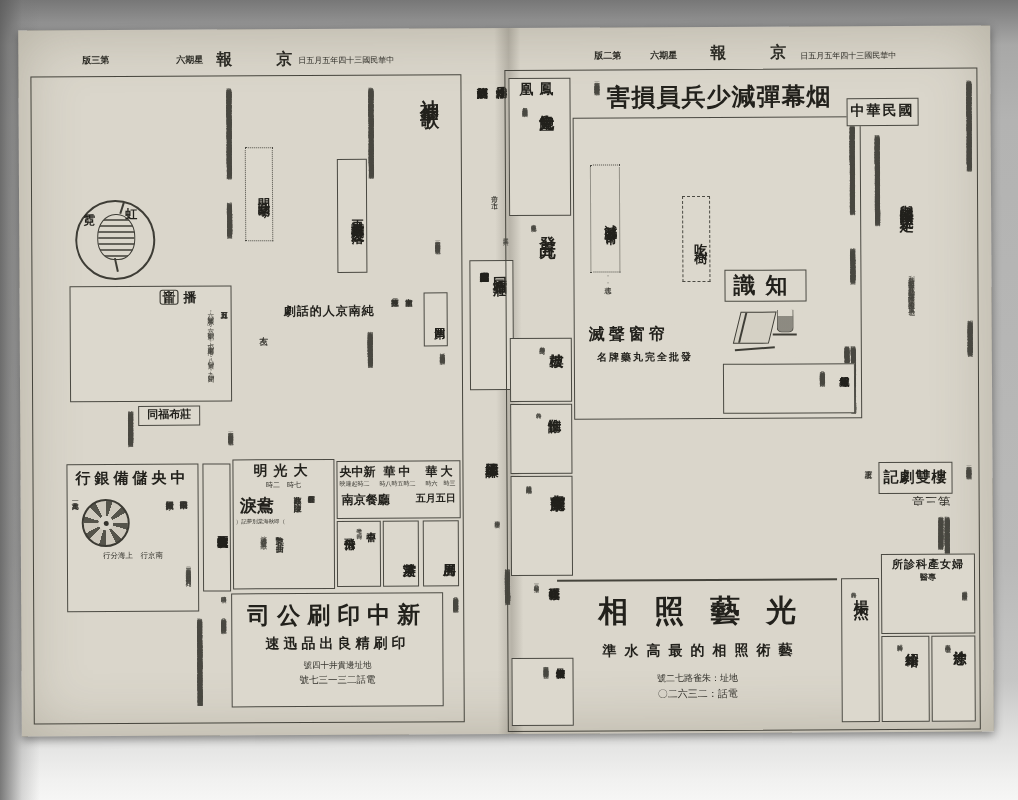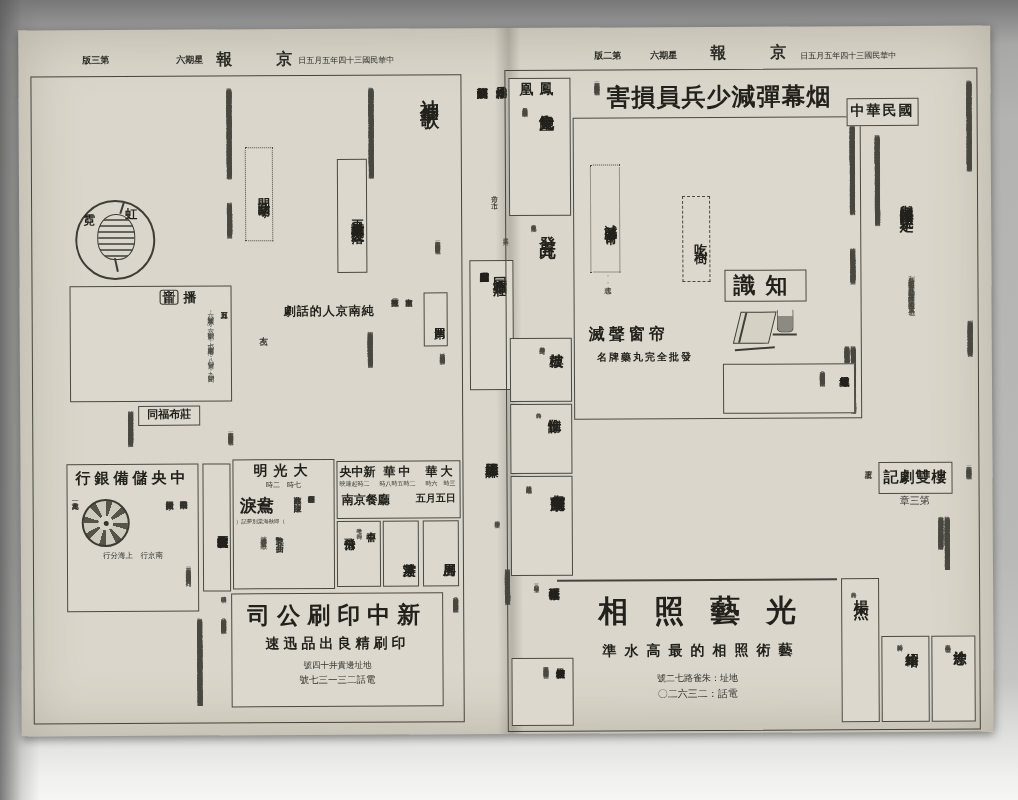--- a/index.html
+++ b/index.html
@@ -242,34 +242,39 @@
       <div class="b bt box" style="left:342px;top:56px;width:70px;height:26px;font-size:14px;text-align:center;letter-spacing:2px;line-height:24px;">中華民國</div>
       <div class="b v bt" style="left:380px;top:96px;width:30px;height:126px;font-size:14px;letter-spacing:2px;text-align:center;">與國際法之規定</div>
       <div class="b v m" style="left:342px;top:88px;width:34px;height:326px;">戰局推移以來市面物價波動甚烈各業商情均受影響惟聞當局已有調整之議一俟辦法公布即可實施又訊本市各界聞風而動紛紛籌備應變之策蓋以時局關係交通阻滯貨源不暢所致識者以為此種現象當不致久延云又聞滬上來客談及彼間情形大致相同惟金融市況較前稍見穩定刻下一般市民咸盼早日恢復常態以安生計至於糧食方面聞主管機關已在積極設法調劑源源接濟當可無虞匱乏云近日以來各方消息紛至沓來莫衷一是然大勢所趨固已顯然可見凡我市民允宜鎮靜應付勿得輕信謠言自相驚擾致礙地方安寧之秩序而商家尤應恪守公價不得居奇壟斷違者一經查覺定予嚴懲不貸聞各同業公會刻正分別集議研討辦法不日即有具體決定發表屆時自當詳為披露以告讀者諸君云</div>
       <div class="b v m2" style="left:380px;top:228px;width:30px;height:186px;">利之所在法有明條中外皆然凡屬戰時行為悉受國際公法之約束固不得任意為之也</div>
 
       <div class="b v m" style="left:416px;top:34px;width:52px;height:236px;">戰局推移以來市面物價波動甚烈各業商情均受影響惟聞當局已有調整之議一俟辦法公布即可實施又訊本市各界聞風而動紛紛籌備應變之策蓋以時局關係交通阻滯貨源不暢所致識者以為此種現象當不致久延云又聞滬上來客談及彼間情形大致相同惟金融市況較前稍見穩定刻下一般市民咸盼早日恢復常態以安生計至於糧食方面聞主管機關已在積極設法調劑源源接濟當可無虞匱乏云近日以來各方消息紛至沓來莫衷一是然大勢所趨固已顯然可見凡我市民允宜鎮靜應付勿得輕信謠言自相驚擾致礙地方安寧之秩序而商家尤應恪守公價不得居奇壟斷違者一經查覺定予嚴懲不貸聞各同業公會刻正分別集議研討辦法不日即有具體決定發表屆時自當詳為披露以告讀者諸君云</div>
       <div class="b v m" style="left:416px;top:274px;width:52px;height:232px;">據聞該劇自上演以來賣座甚盛連日客滿情形殊為難得論其情節哀艷纏綿曲折動人誠近年來不可多得之佳構也至演員陣容亦復整齊各盡其妙允稱上乘佳作愛好戲劇者幸勿交臂失之又訊某劇團近正排練新劇一種聞不日亦將公演屆時定有一番盛況云</div>
 
       <div class="b bt box" style="left:372px;top:420px;width:72px;height:30px;font-size:15px;text-align:center;letter-spacing:1px;line-height:28px;">記劇雙樓瓊</div>
       <div class="b v" style="left:352px;top:422px;width:14px;height:40px;font-size:8px;">王度著</div>
-      <div class="b ctr" style="left:372px;top:452px;width:72px;height:12px;font-size:10px;">章三第</div>
+      <div class="b ctr" style="left:372px;top:452px;width:72px;height:12px;font-size:13px;text-align:right;">章三第</div>
       <div class="b v m" style="left:40px;top:470px;width:404px;height:58px;">戰局推移以來市面物價波動甚烈各業商情均受影響惟聞當局已有調整之議一俟辦法公布即可實施又訊本市各界聞風而動紛紛籌備應變之策蓋以時局關係交通阻滯貨源不暢所致識者以為此種現象當不致久延云又聞滬上來客談及彼間情形大致相同惟金融市況較前稍見穩定刻下一般市民咸盼早日恢復常態以安生計至於糧食方面聞主管機關已在積極設法調劑源源接濟當可無虞匱乏云近日以來各方消息紛至沓來莫衷一是然大勢所趨固已顯然可見凡我市民允宜鎮靜應付勿得輕信謠言自相驚擾致礙地方安寧之秩序而商家尤應恪守公價不得居奇壟斷違者一經查覺定予嚴懲不貸聞各同業公會刻正分別集議研討辦法不日即有具體決定發表屆時自當詳為披露以告讀者諸君云</div>
       <div class="b v m" style="left:448px;top:420px;width:18px;height:88px;">本埠新聞一束近日天氣漸暖市郊遊人絡繹於途誠初夏之佳景也</div>
 
       <div class="b" style="left:50px;top:536px;width:280px;height:142px;border-top:2px solid #45443c;">
         <div class="bt ctr" style="font-size:30px;letter-spacing:26px;padding-left:26px;margin-top:10px;">相照藝光</div>
         <div class="bt ctr" style="font-size:14px;letter-spacing:8px;padding-left:8px;margin-top:10px;">準水高最的相照術藝</div>
         <div class="ctr" style="font-size:9px;margin-top:12px;">號二七路雀朱：址地</div>
         <div class="ctr" style="font-size:10px;margin-top:2px;">〇二六三二：話電</div>
       </div>
       <div class="b box" style="left:334px;top:536px;width:36px;height:142px;">
         <span class="v bt" style="position:absolute;right:8px;top:8px;font-size:15px;letter-spacing:6px;">楊杰</span>
         <div class="b v m" style="left:3px;top:8px;width:12px;height:126px;">內外各科</div>
       </div>
+      <div class="b box" style="left:374px;top:512px;width:92px;height:78px;">
+        <div class="bt ctr" style="font-size:11px;letter-spacing:1px;margin-top:2px;">所診科產女婦</div>
+        <div class="ctr" style="font-size:8px;font-weight:bold;">醫專</div>
+        <div class="b v m" style="left:4px;top:32px;width:82px;height:42px;">婦女孕婦不育不孕檢查胎產諸症</div>
+      </div>
       <div class="b box" style="left:424px;top:594px;width:42px;height:84px;">
         <span class="v bt" style="position:absolute;right:6px;top:4px;font-size:13px;">徐志沖</span>
         <div class="b v m" style="left:3px;top:3px;width:16px;height:76px;">內科九至十二中山路七十號</div>
       </div>
       <div class="b box" style="left:374px;top:594px;width:46px;height:84px;">
         <span class="v bt" style="position:absolute;right:8px;top:6px;font-size:13px;">徐紹培</span>
         <div class="b v m" style="left:3px;top:3px;width:18px;height:76px;">醫師內外各科</div>
       </div>
     </section>
   </div>

